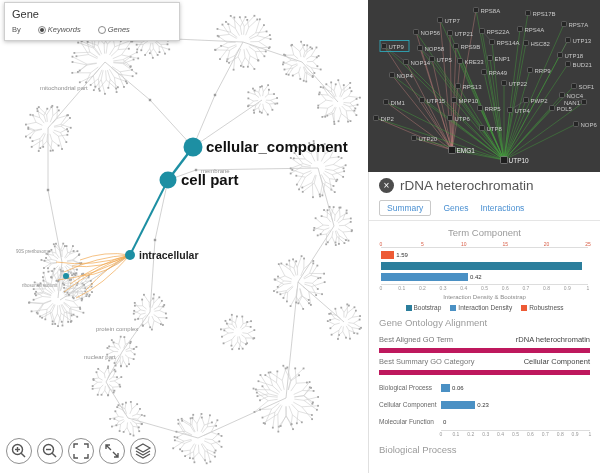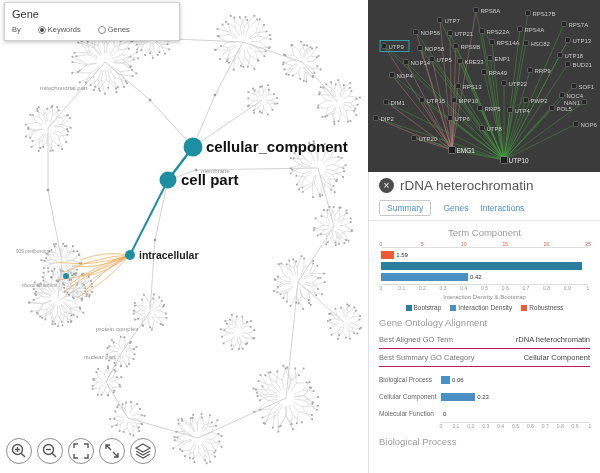--- a/index.html
+++ b/index.html
@@ -13,21 +13,21 @@
   #search-card{position:absolute;left:4px;top:2px;width:176px;background:#fff;
     border:1px solid #cfcfcf;box-shadow:0 1px 4px rgba(0,0,0,.25);padding:5px 7px 6px;z-index:6;}
   .brand{font-size:11px;color:#333;}
   .search-row{display:flex;align-items:center;gap:3px;margin-top:3px;}
   .search-row input{flex:1;min-width:0;border:none;border-bottom:1px solid #e0e0e0;outline:none;
     font-size:7.5px;color:#555;padding:2px 0;font-family:"Liberation Sans",sans-serif;}
   .search-row input::placeholder{color:#aaa;}
   .icon-btn{width:14px;height:14px;display:flex;align-items:center;justify-content:center;cursor:pointer;}
   .chev{font-size:8px;color:#888;}
   .by-row{display:flex;align-items:center;gap:17px;margin-top:5px;font-size:7.5px;color:#555;}
-  .radio-item{display:flex;align-items:center;gap:2px;}
+  .radio-item{display:flex;align-items:center;gap:2px;font-style:italic;}
   .radio{width:8px;height:8px;border:1px solid #8a8a8a;border-radius:50%;display:inline-block;position:relative;}
   .radio.sel::after{content:"";position:absolute;left:1.5px;top:1.5px;width:4px;height:4px;border-radius:50%;background:#444;}
   
   #controls{position:absolute;left:6px;top:438px;display:flex;gap:5px;z-index:6;}
   .ctl{width:26px;height:26px;border:1.6px solid #8f8f8f;border-radius:50%;background:rgba(255,255,255,.95);
     display:flex;align-items:center;justify-content:center;padding:0;}
   
   #network-panel{position:absolute;left:368px;top:0;width:232px;height:172px;background:#3b3b3b;overflow:hidden;}
   
   #detail-panel{position:absolute;left:368px;top:172px;width:232px;height:301px;background:#fff;
@@ -49,21 +49,21 @@
   .rc-tick.top{color:#d9604a;}
   .rc-tick.bot{color:#999;}
   .rc-line{border-top:1px solid #ddd;}
   .rc-row{display:flex;align-items:center;height:8px;margin:3px 0;}
   .rc-bar{height:8px;display:block;flex:0 0 auto;}
   .rc-val{font-size:6px;color:#333;margin-left:2px;}
   .axis-caption{text-align:center;font-size:6px;color:#8a8a8a;margin-top:3px;}
   .legend{display:flex;justify-content:center;gap:9px;margin:4px 0 2px;}
   .legend-item{display:flex;align-items:center;gap:2px;font-size:6.5px;color:#555;}
   .legend-sq{width:6px;height:6px;display:inline-block;}
-  .kv-row{display:flex;justify-content:space-between;font-size:7.5px;padding:4px 0;border-bottom:1px solid #be185d;}
+  .kv-row{display:flex;justify-content:space-between;font-size:7.5px;padding:4px 0;border-bottom:5px solid #be185d;}
   .kv-label{color:#777;}
   .kv-value{color:#444;}
   #go-chart{margin-top:4px;}
   .go-row{display:flex;align-items:center;height:17px;}
   .go-label{width:62px;font-size:6.5px;color:#666;flex:0 0 auto;}
   .go-barwrap{flex:1;display:flex;align-items:center;}
   .go-bar{height:8px;flex:0 0 auto;}
   .go-val{font-size:6px;color:#333;margin-left:2px;}
   .go-axis{margin-left:62px;border-top:1px solid #ddd;}
   .go-ticks{position:relative;height:7px;margin-left:62px;}

